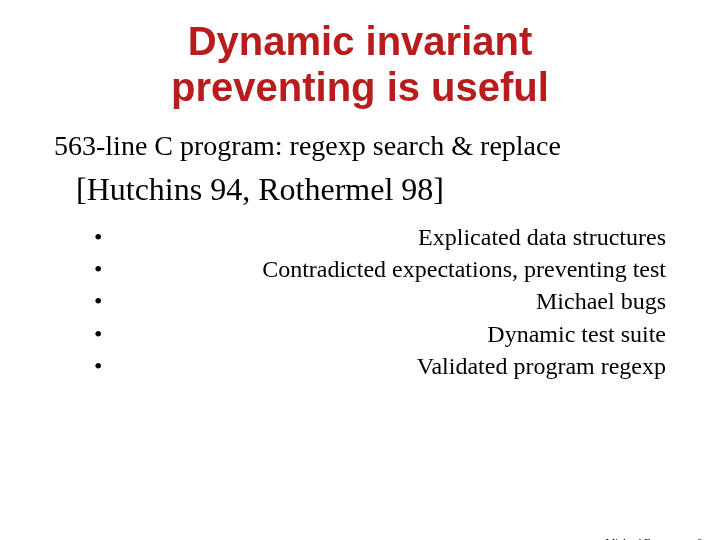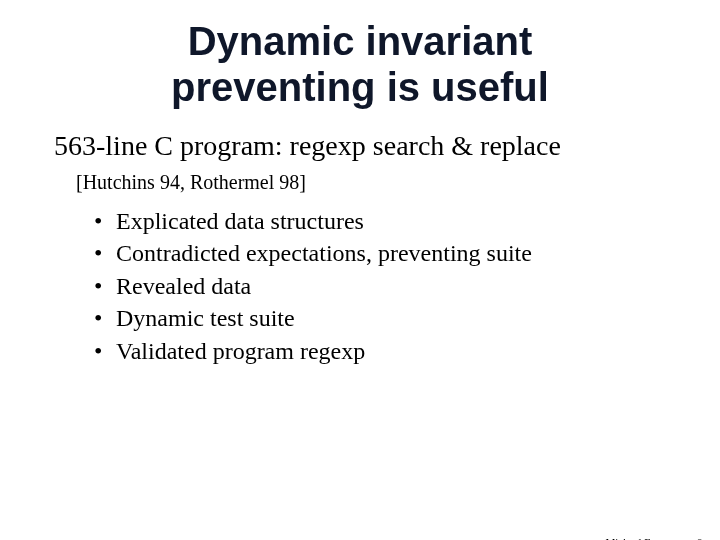--- a/index.html
+++ b/index.html
@@ -17,41 +17,42 @@
     width: 720px;
     height: 540px;
     box-sizing: border-box;
   }
   .title {
     font-family: Verdana, Geneva, sans-serif;
     font-weight: 700;
     font-size: 40px;
     line-height: 1.15;
     text-align: center;
-    color: #0f172a;
+    color: #b91c1c;
     margin: 18px 40px 18px 40px;
   }
   .content {
     padding: 0 54px 0 54px;
     font-family: Liberation Serif, serif;
   }
   .subtitle {
     font-size: 28px;
     line-height: 1.25;
     margin: 0 0 6px 0;
   }
   .citation {
-    font-size: 20px;
+    font-size: 32px;
     line-height: 1.3;
     margin: 0 0 10px 22px;
   }
   ul.bullets {
     list-style: none;
     margin: 0 0 0 40px;
     padding: 0;
+    text-align: right;
   }
   ul.bullets li {
     font-size: 24px;
     line-height: 1.35;
     position: relative;
     padding-left: 22px;
   }
   ul.bullets li::before {
     content: "•";
     position: absolute;
@@ -74,22 +75,22 @@
   <div class="title">
     <span>Dynamic invariant</span><br>
     <span>preventing is useful</span>
   </div>
 
   <div class="content">
     <p class="subtitle">563-line C program: regexp search &amp; replace</p>
     <p class="citation">[Hutchins 94, Rothermel 98]</p>
     <ul class="bullets">
       <li>Explicated data structures</li>
-      <li>Contradicted expectations, preventing suite</li>
-      <li>Revealed data</li>
+      <li>Contradicted expectations, preventing test</li>
+      <li>Michael bugs</li>
       <li>Dynamic test suite</li>
       <li>Validated program regexp</li>
     </ul>
   </div>
 
   <div class="footer">
     <span>Michael Ernst</span>,
     <span>page</span>
     <span>6</span>
   </div>

